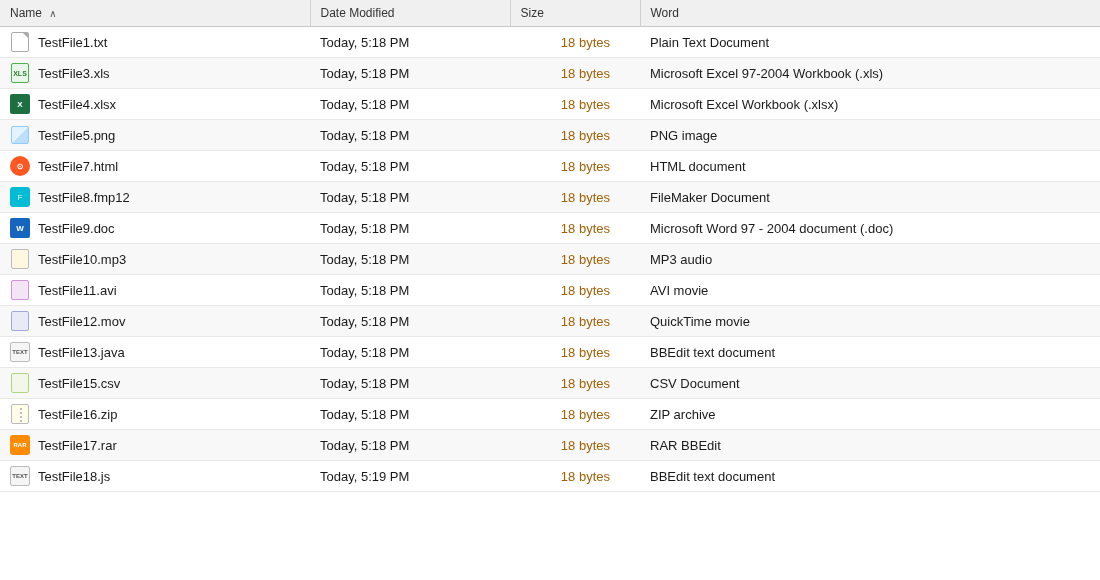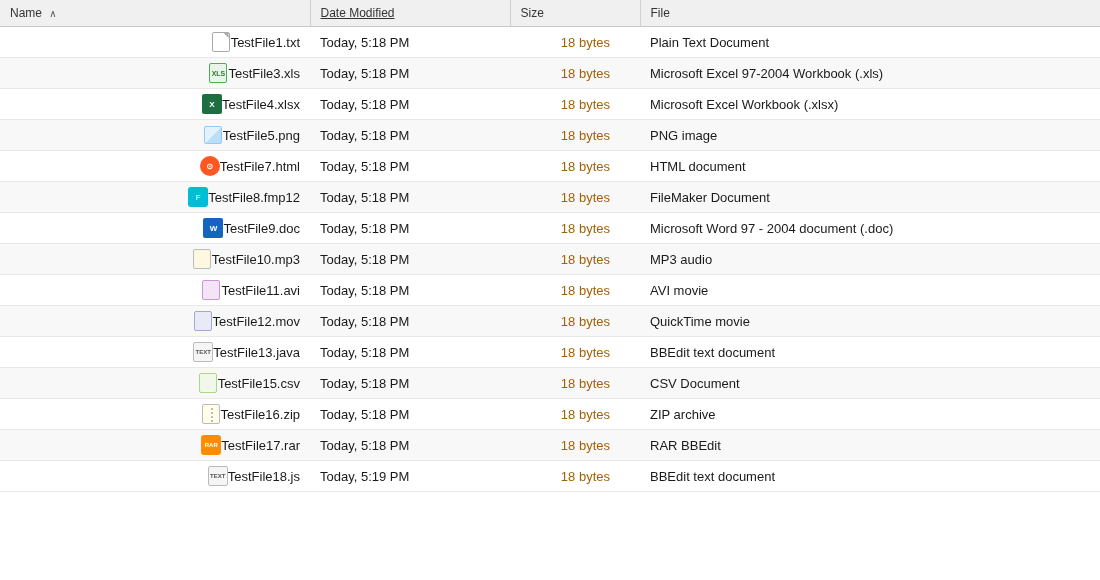--- a/index.html
+++ b/index.html
@@ -28,21 +28,20 @@
       color: #333;
       text-align: left;
       border-right: 1px solid #d0d0d0;
       user-select: none;
     }
     .finder-table thead th:first-child {
       width: 310px;
     }
     .finder-table thead th:nth-child(2) {
       width: 200px;
-      text-decoration: underline;
     }
     .finder-table thead th:nth-child(3) {
       width: 130px;
       padding-right: 30px;
     }
     .finder-table thead th:last-child {
       border-right: none;
     }
     .sort-arrow {
       display: inline-block;
@@ -66,22 +65,21 @@
       color: #1a1a1a;
     }
     .finder-table tbody td:nth-child(3) {
       text-align: right;
       padding-right: 30px;
       color: #a16207;
     }
     .name-cell {
       display: flex;
       align-items: center;
-      gap: 0;
-      justify-content: flex-end;
+      gap: 8px;
     }
     .file-icon {
       width: 20px;
       height: 20px;
       flex-shrink: 0;
       display: flex;
       align-items: center;
       justify-content: center;
       font-size: 14px;
     }
@@ -295,21 +293,21 @@
         <span>Name</span>
         <span class="sort-arrow">∧</span>
       </th>
       <th>
         <span>Date Modified</span>
       </th>
       <th>
         <span>Size</span>
       </th>
       <th>
-        <span>File</span>
+        <span>Word</span>
       </th>
     </tr>
   </thead>
   <tbody id="file-list">
   <tr>
     <td>
       <div class="name-cell">
         <div class="file-icon">
               <div class="icon-txt" title="txt"></div>
             </div>

